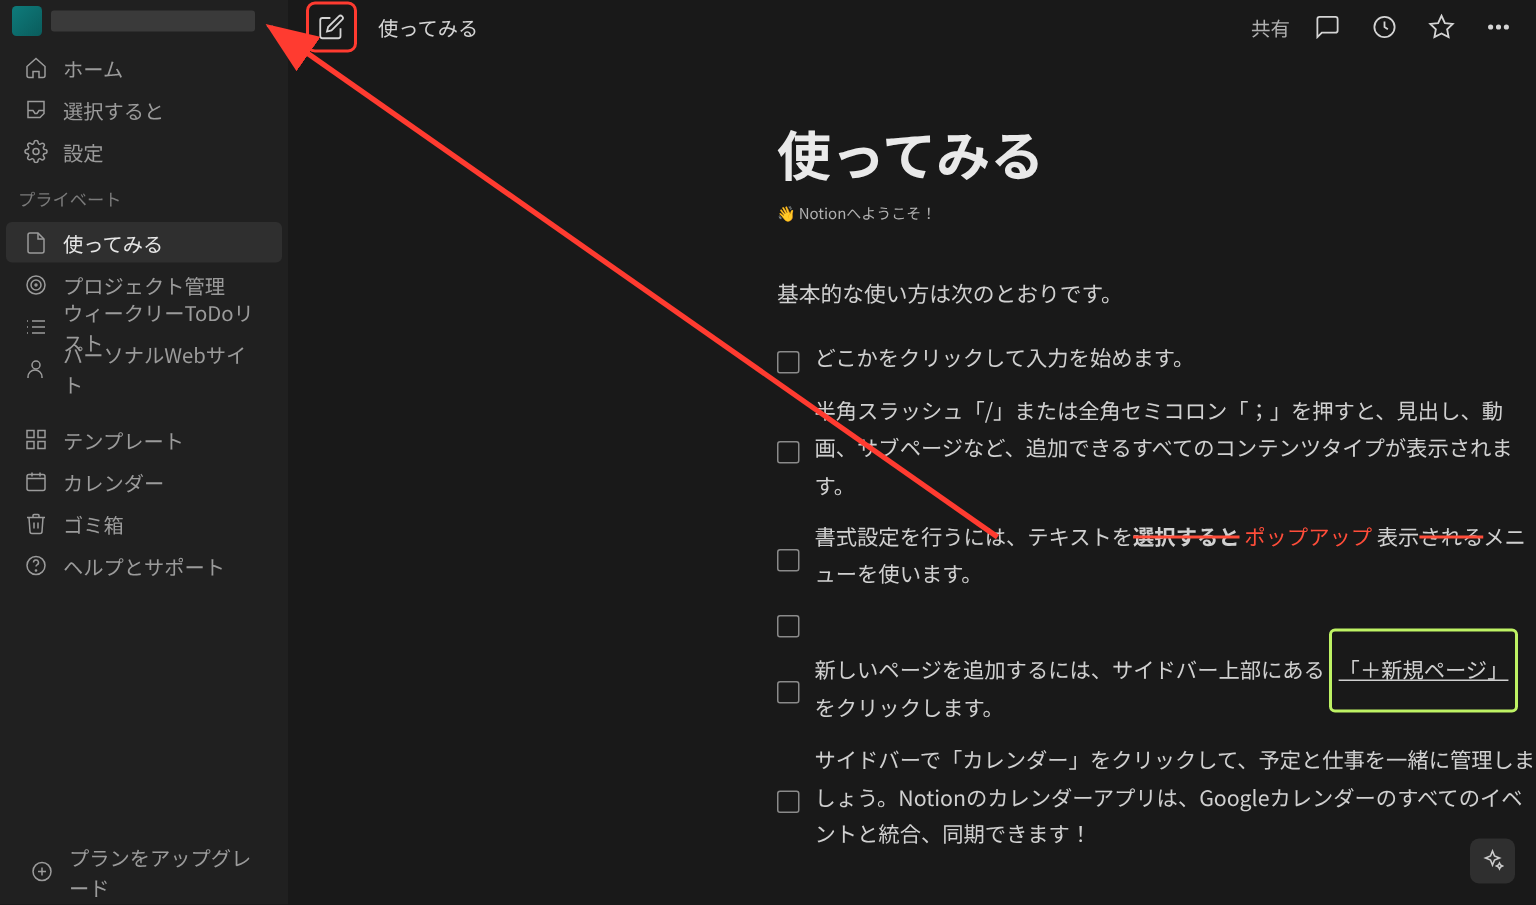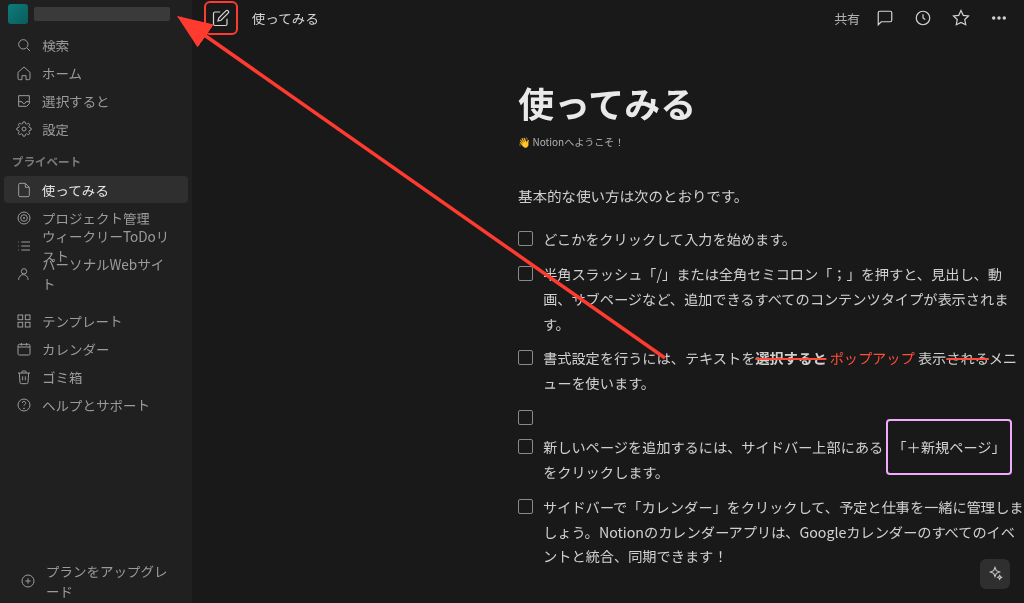--- a/index.html
+++ b/index.html
@@ -55,21 +55,21 @@
     margin: 1px 4px;
     height: 27px;
   }
   .sb-item.active { background: #2f2f2f; color: #e6e6e6; }
   .sb-icon { width: 16px; height: 16px; flex-shrink:0; display:flex; align-items:center; justify-content:center; color:#9b9b9b;}
   .sb-icon svg { width:16px; height:16px; stroke: currentColor; fill:none; stroke-width:1.5; }
   .sb-label-header {
     font-size: 11.5px;
     color: #7a7a7a;
     padding: 8px 12px 4px;
-    font-weight: 700;
+    font-weight: 400;
   }
   .sb-footer {
     position: absolute;
     bottom: 0; left:0; right:0;
     padding: 8px 4px;
   }
   
   .main {
     flex: 1;
     display: flex;
@@ -120,40 +120,41 @@
   .welcome {
     font-size: 10px;
     color: #b0b0b0;
     margin-bottom: 36px;
   }
   .wave { margin-right: 2px; }
   .intro { font-size: 14.5px; color:#d0d0d0; margin-bottom: 16px; }
   .todo-list {}
   .todo-item {
     display:flex;
-    align-items:flex-start;
+    align-items:center;
     gap: 10px;
     padding: 5px 0;
     line-height: 1.75;
     font-size: 14.2px;
     color: #d0d0d0;
   }
   .checkbox {
     width: 15px; height: 15px;
     border: 1.5px solid #8a8a8a;
     border-radius: 2px;
     margin-top: 4px;
     flex-shrink:0;
   }
   .annot-popup { color:#ff4d3a; }
   .annot-strike { text-decoration: line-through; text-decoration-color: #ff4d3a; text-decoration-thickness: 1.5px;}
   .annot-box {
-    border: 2px solid #f0abfc;
+    border: 2px solid #bef264;
     border-radius: 4px;
     padding: 16px 4px;
+    text-decoration: underline;
   }
   .bold { font-weight:700; }
 
   
   .ai-fab {
     position:absolute;
     right: 14px; bottom: 14px;
     width: 30px; height: 30px;
     background:#2f2f2f;
     border-radius: 6px;
@@ -177,29 +178,20 @@
   <div class="workspace-header">
     <div class="workspace-avatar"></div>
     <div class="workspace-name"></div>
     <span class="chevron">⌄</span>
   </div>
 
   <div class="sb-section">
     <div class="sb-item">
       <span class="sb-icon">
         <svg viewBox="0 0 24 24">
-            <circle cx="11" cy="11" r="7"></circle>
-            <line x1="16.5" y1="16.5" x2="21" y2="21"></line>
-          </svg>
-      </span>
-      <span>検索</span>
-    </div>
-    <div class="sb-item">
-      <span class="sb-icon">
-        <svg viewBox="0 0 24 24">
             <path d="M3 11l9-8 9 8v9a2 2 0 0 1-2 2h-4v-6h-6v6H5a2 2 0 0 1-2-2z"></path>
           </svg>
       </span>
       <span>ホーム</span>
     </div>
     <div class="sb-item">
       <span class="sb-icon">
         <svg viewBox="0 0 24 24">
             <path d="M4 4h16v12l-4 4H4z"></path>
             <path d="M4 13h5l2 3h2l2-3h5"></path>

